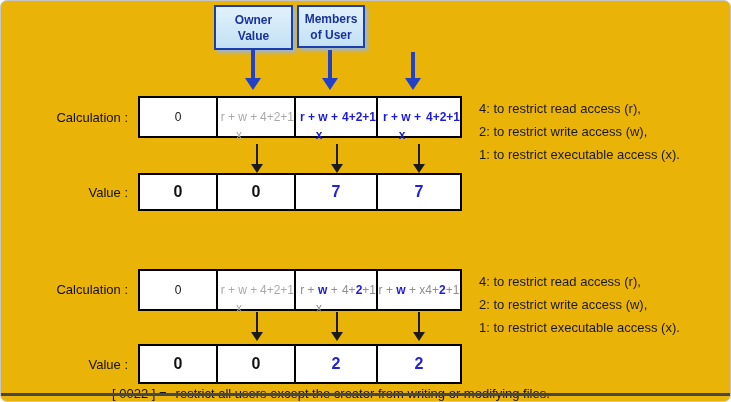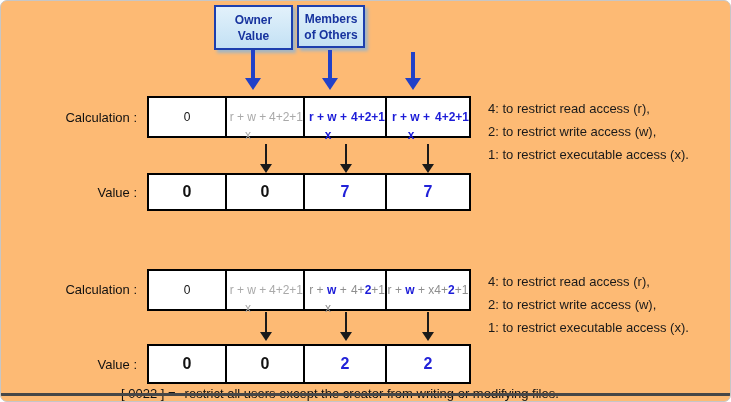--- a/index.html
+++ b/index.html
@@ -1,34 +1,34 @@
 <!DOCTYPE html>
 <html><head>
 <meta charset="utf-8">
 <style>
   html,body{margin:0;padding:0;background:#fff;}
   body{font-family:"Liberation Sans",sans-serif;}
   .frame{
-    position:relative;width:731px;height:402px;background:#fdba74;
+    position:relative;width:731px;height:402px;background:#eab308;
     border:1px solid #c6c6c6;border-radius:7px;box-sizing:border-box;overflow:hidden;
   }
   
   .hbox{
     position:absolute;display:flex;flex-direction:column;align-items:center;justify-content:center;
     background:linear-gradient(#e2f1fb,#c3e1f4);
     border:2px solid #1d3fae;box-shadow:3px 3px 3px #a3b5c2;
     box-sizing:border-box;
   }
   .hline{display:block;font-size:12px;font-weight:bold;color:#17339e;line-height:16px;text-align:center;}
   
   .barrow{position:absolute;width:16px;}
   .barrow-shaft{width:4px;height:28px;margin:0 auto;background:#2141c8;}
   .barrow-head{width:0;height:0;margin:0 auto;border-left:8px solid transparent;border-right:8px solid transparent;border-top:12px solid #2141c8;}
   
-  .block{position:absolute;left:16px;width:652px;height:140px;text-decoration:underline;}
+  .block{position:absolute;left:7px;width:652px;height:140px;text-decoration:underline;}
   .row-label{position:absolute;left:24px;width:96px;text-align:right;font-size:13px;color:#111;}
   .ptable{
     position:absolute;left:130px;width:324px;box-sizing:border-box;
     border:2px solid #000;display:grid;grid-template-columns:76px 78px 82px 1fr;background:#fff;
   }
   .calc-table{height:42px;}
   .value-table{height:38px;}
   .cell{display:flex;flex-direction:row;align-items:center;justify-content:center;border-left:2px solid #000;}
   .cell:first-child{border-left:none;}
   .cl{display:block;height:18px;line-height:18px;font-size:12px;text-align:center;}
@@ -55,21 +55,21 @@
 <body>
 
 <div class="frame">
 
   <div class="hbox" style="left:213px;top:4px;width:79px;height:45px">
     <span class="hline">Owner</span>
     <span class="hline">Value</span>
   </div>
   <div class="hbox" style="left:296px;top:4px;width:68px;height:43px">
     <span class="hline">Members</span>
-    <span class="hline">of Others</span>
+    <span class="hline">of User</span>
   </div>
 
   <div class="barrow" style="left:244px;top:49px">
     <div class="barrow-shaft"></div>
     <div class="barrow-head"></div>
   </div>
   <div class="barrow" style="left:321px;top:49px">
     <div class="barrow-shaft"></div>
     <div class="barrow-head"></div>
   </div>

